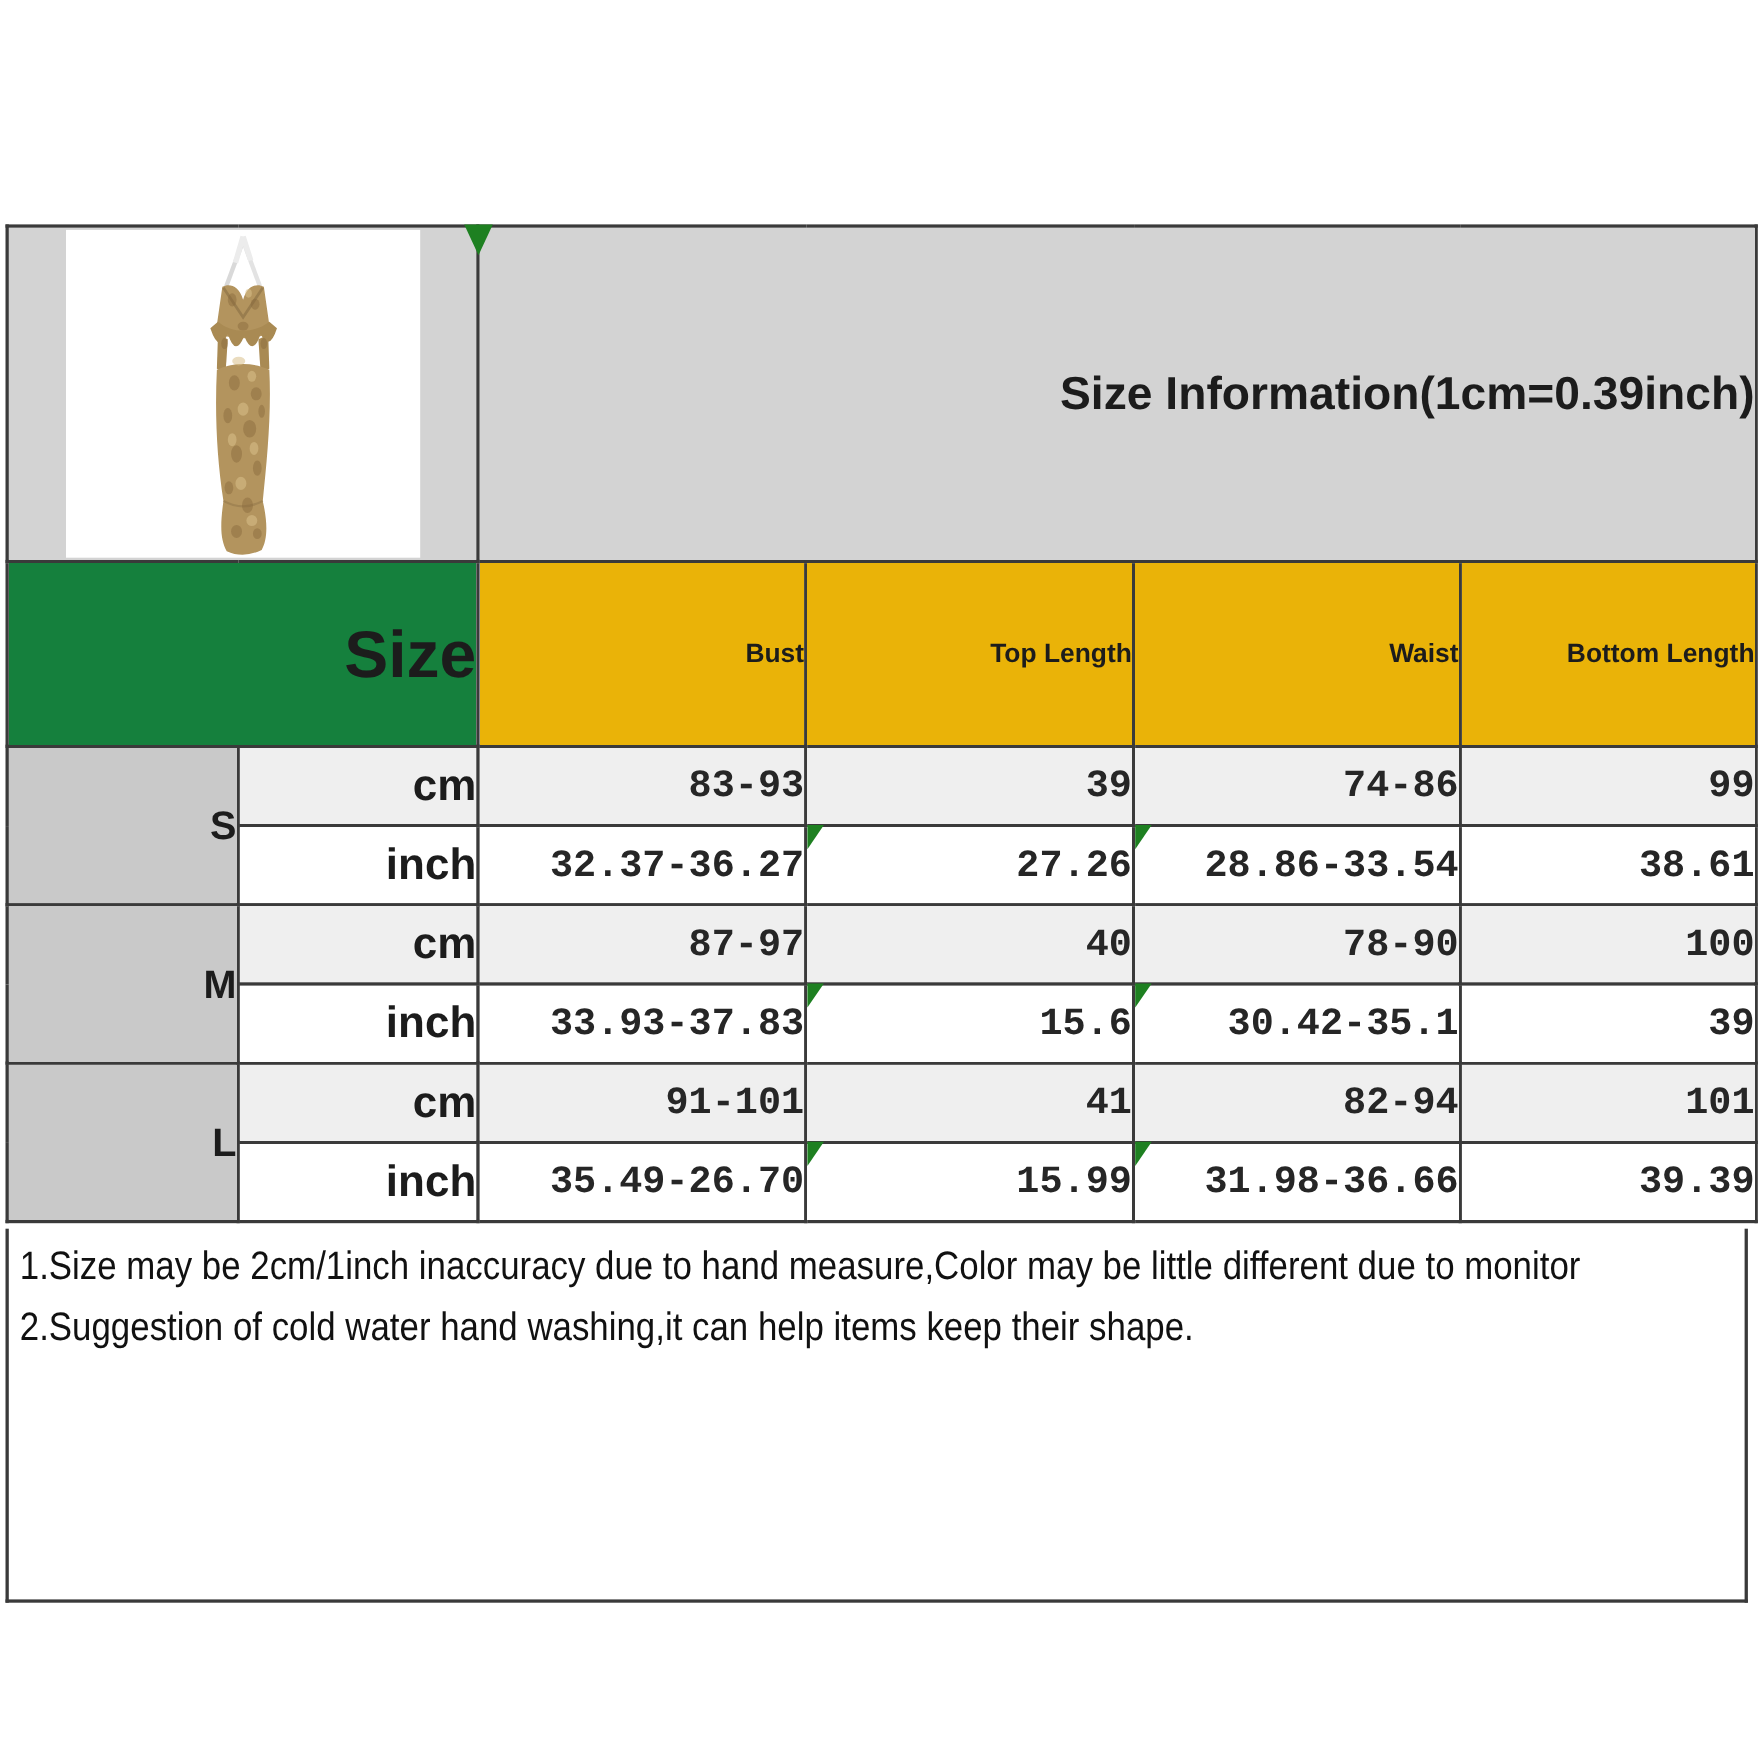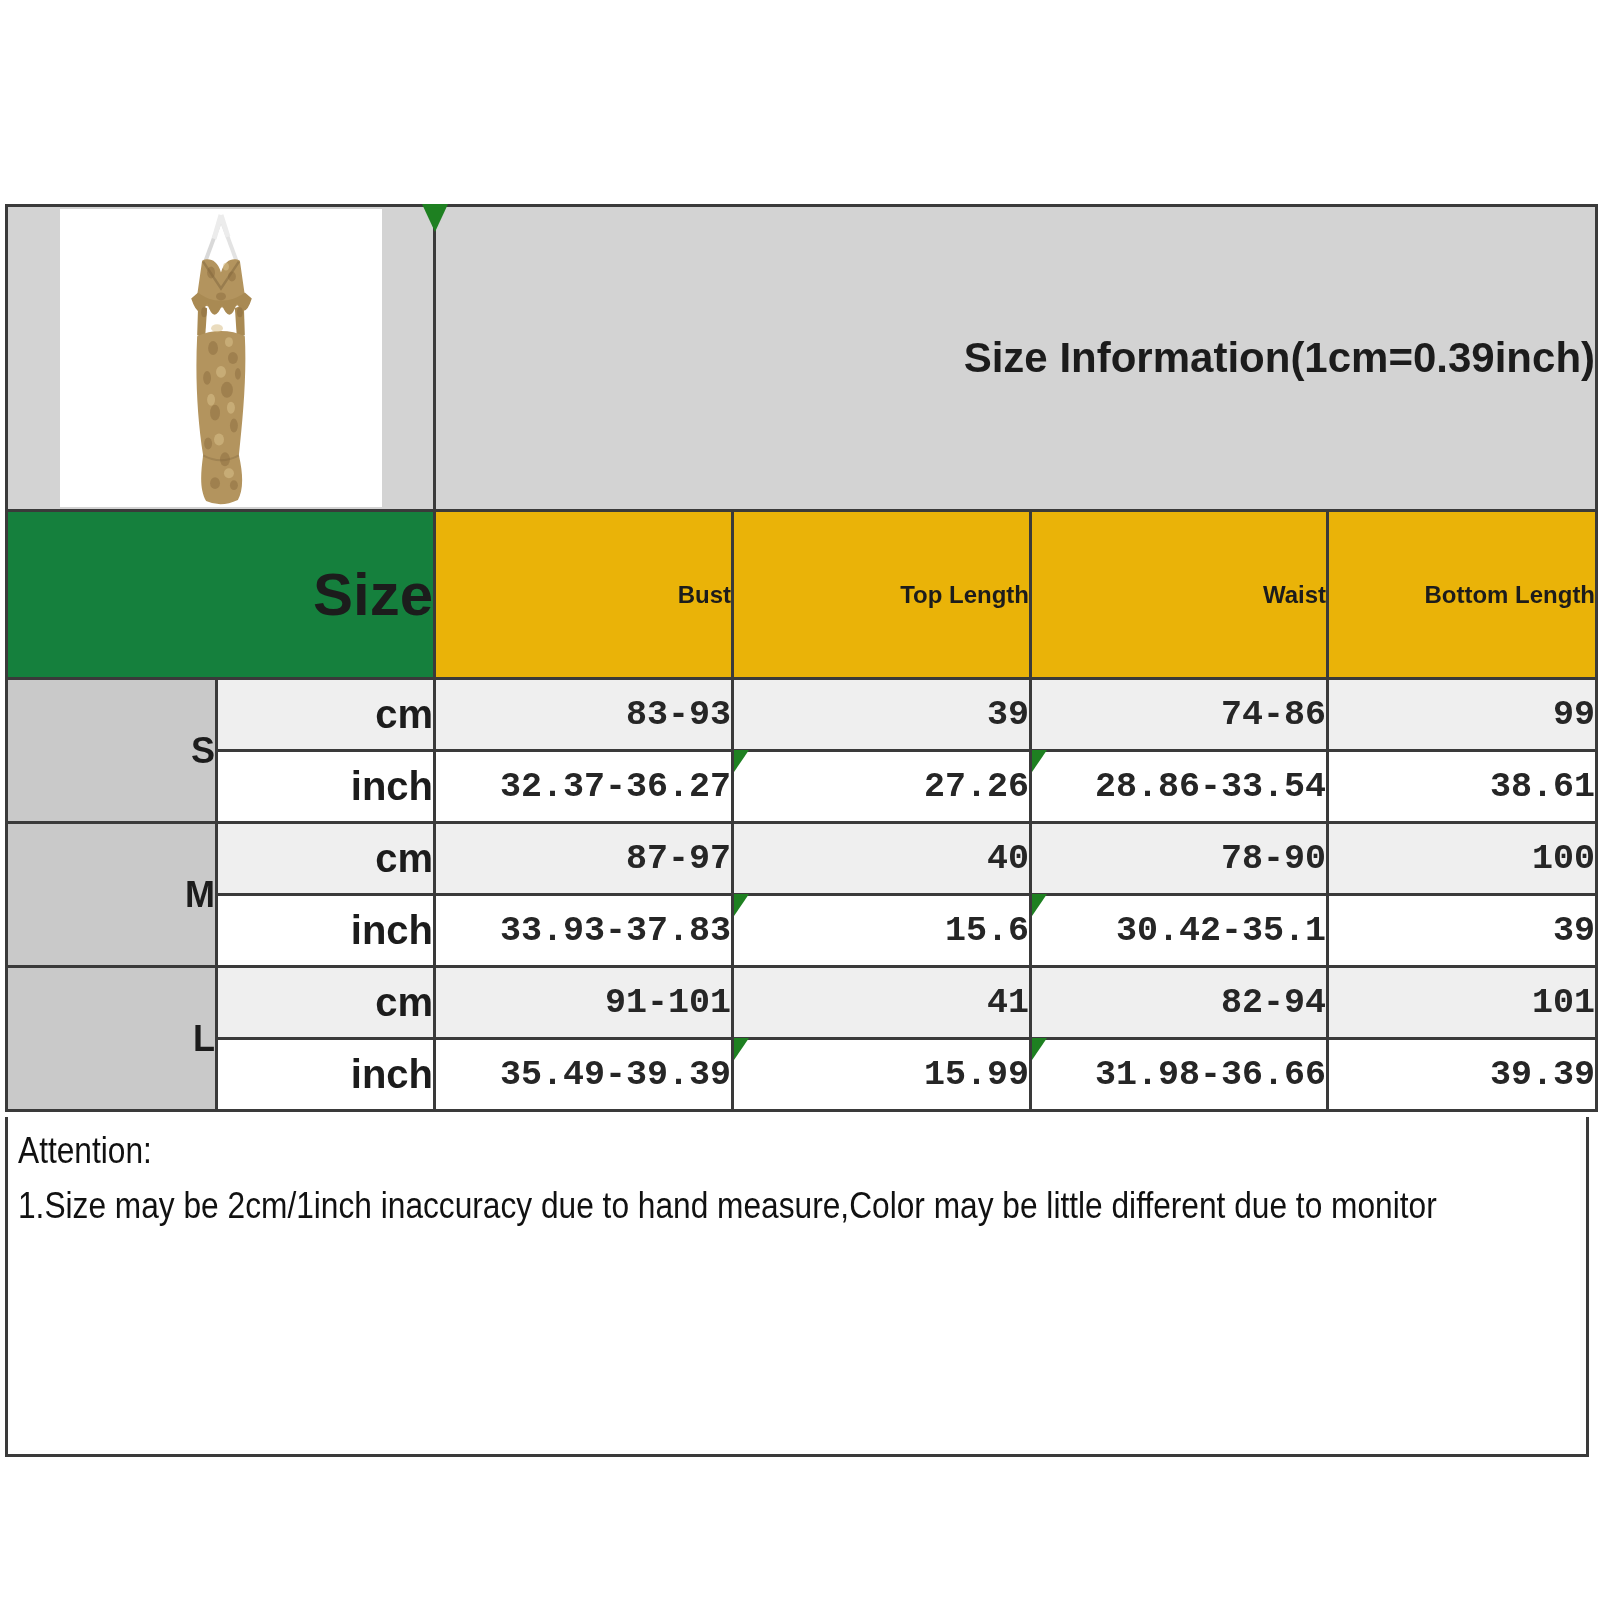--- a/index.html
+++ b/index.html
@@ -184,24 +184,24 @@
   <tr class="r-data">
     <td class="size-letter" rowspan="2">L</td>
     <td class="unit-cm">cm</td>
     <td class="val-cm">91-101</td>
     <td class="val-cm">41</td>
     <td class="val-cm">82-94</td>
     <td class="val-cm">101</td>
   </tr>
   <tr class="r-data">
     <td class="unit-inch">inch</td>
-    <td class="val-inch"><span>35.49-39.39</span></td>
+    <td class="val-inch"><span>35.49-26.70</span></td>
     <td class="val-inch"><span class="wedge wedge-cell"></span><span>15.99</span></td>
     <td class="val-inch"><span class="wedge wedge-cell"></span><span>31.98-36.66</span></td>
     <td class="val-inch"><span>39.39</span></td>
   </tr>
 </tbody>
   </table>
 
 <div class="attention">
-  <div><span class="line">Attention:</span></div>
   <div><span class="line">1.Size may be 2cm/1inch inaccuracy due to hand measure,Color may be little different due to monitor</span></div>
+  <div><span class="line">2.Suggestion of cold water hand washing,it can help items keep their shape.</span></div>
 </div>
 
 </body></html>

